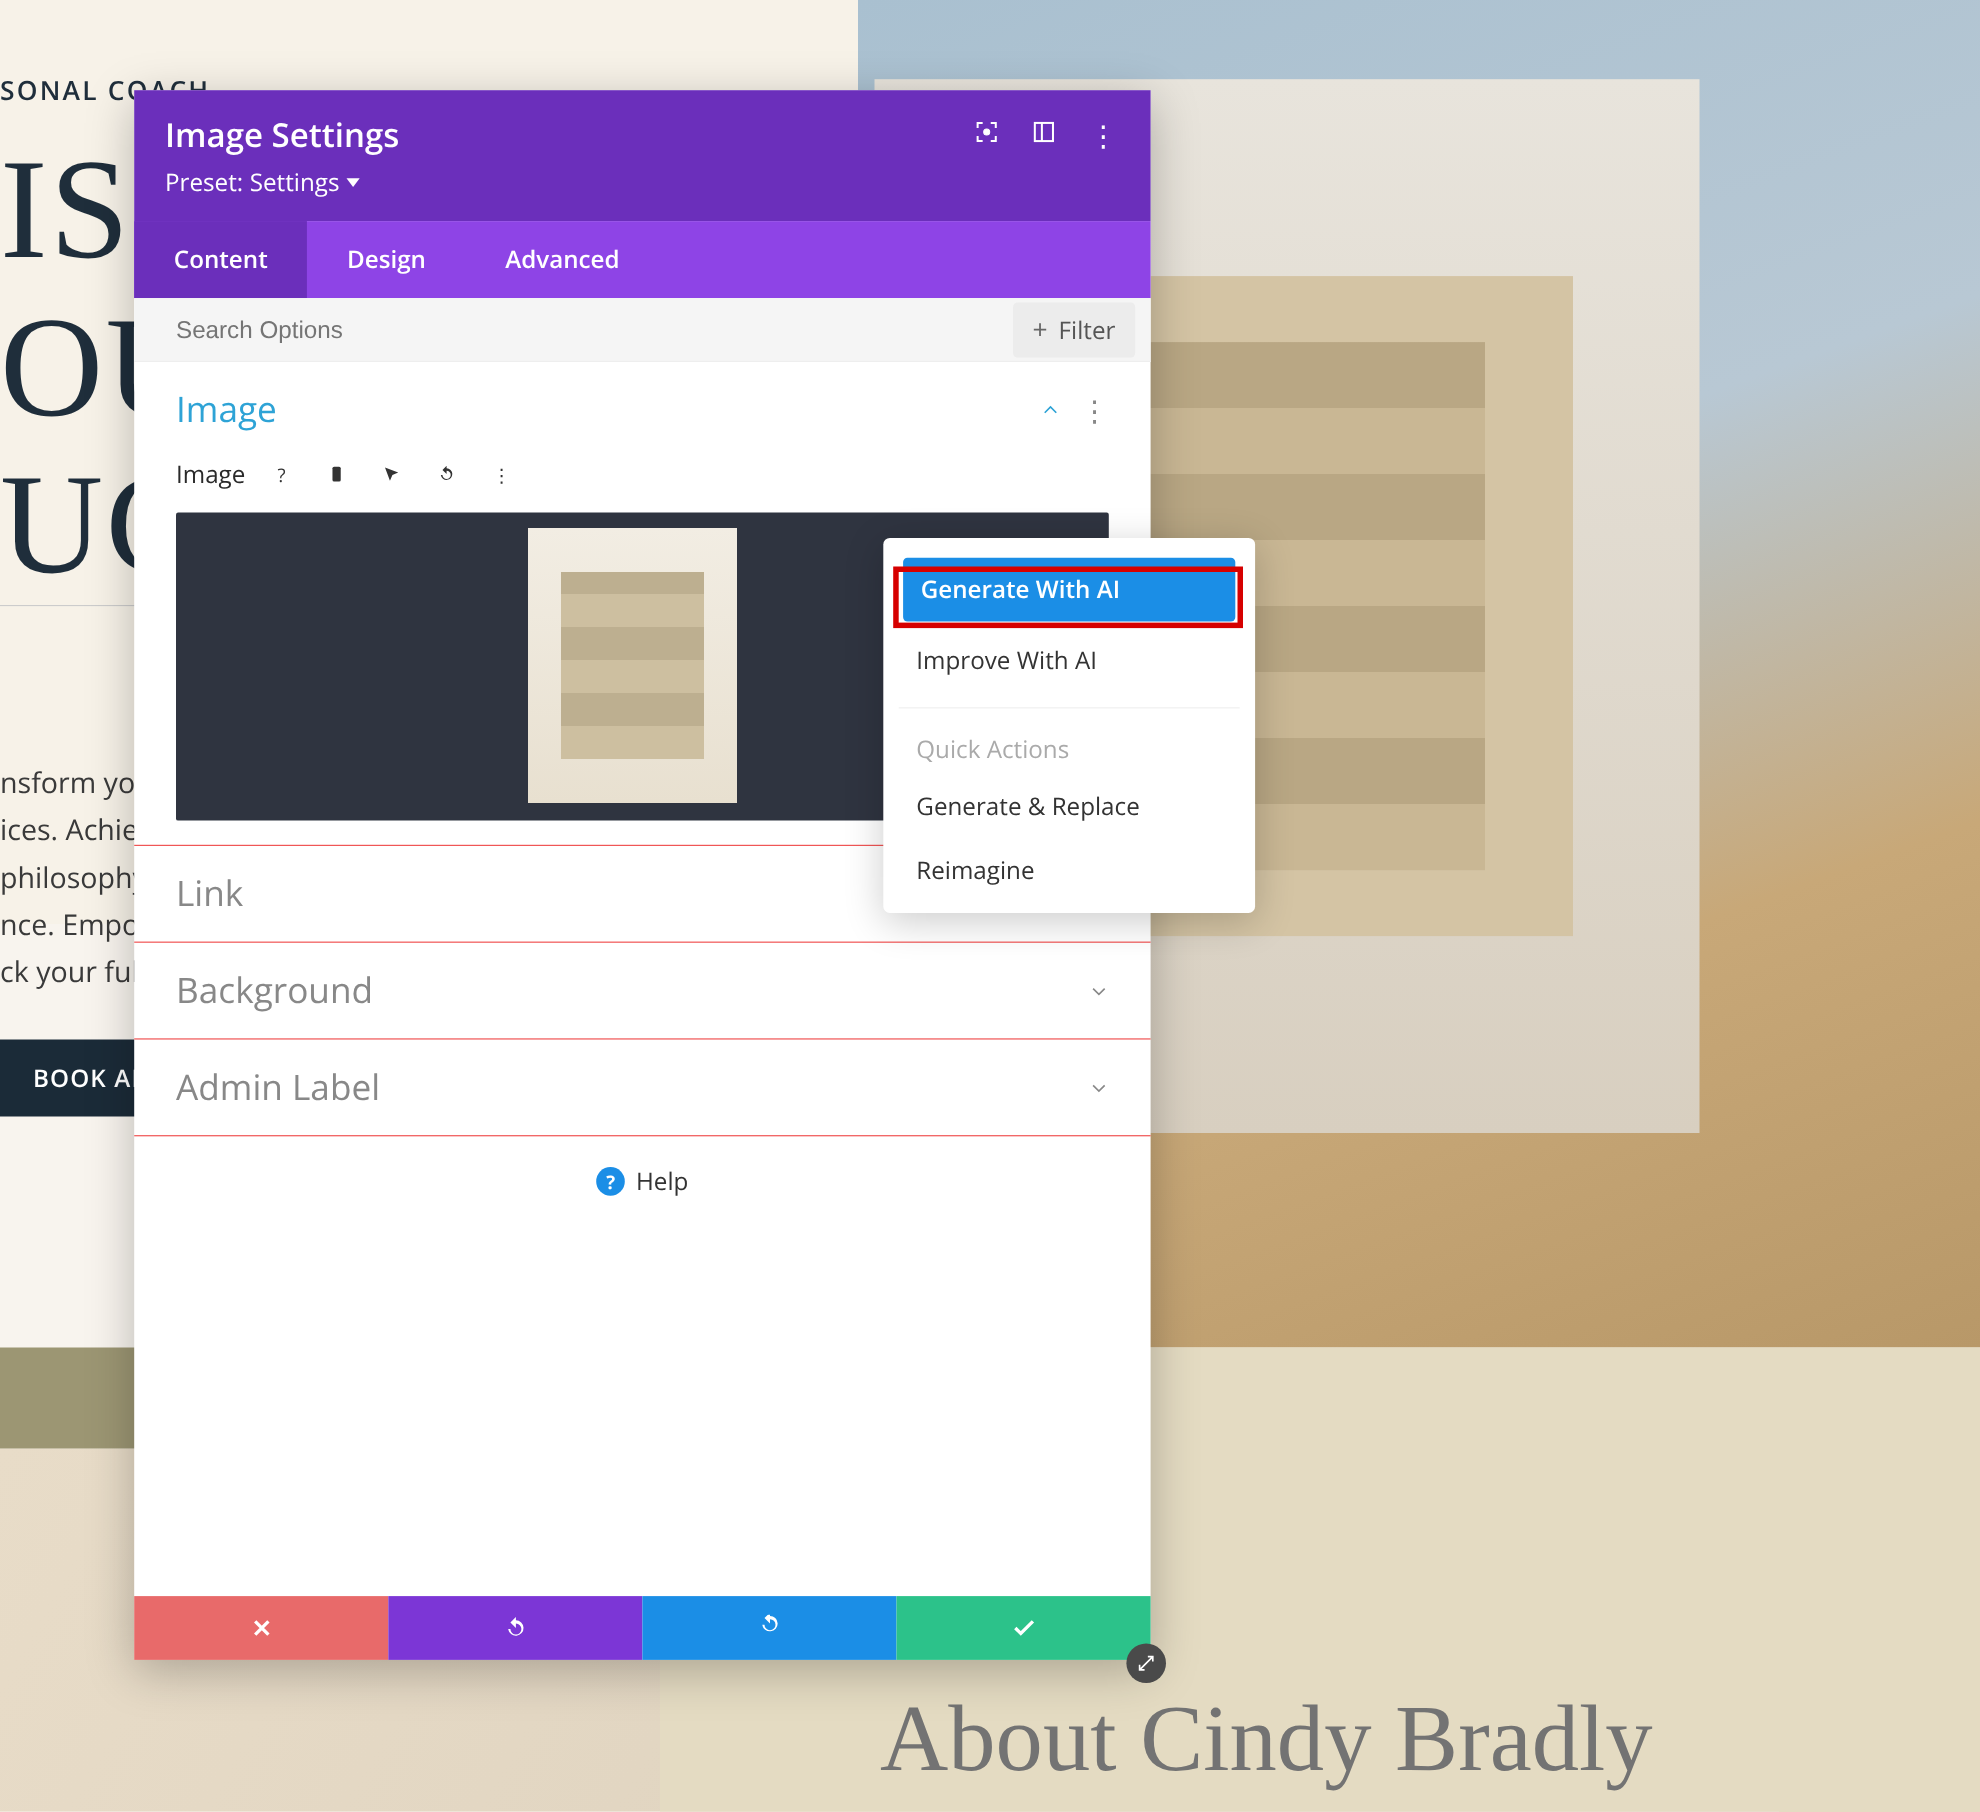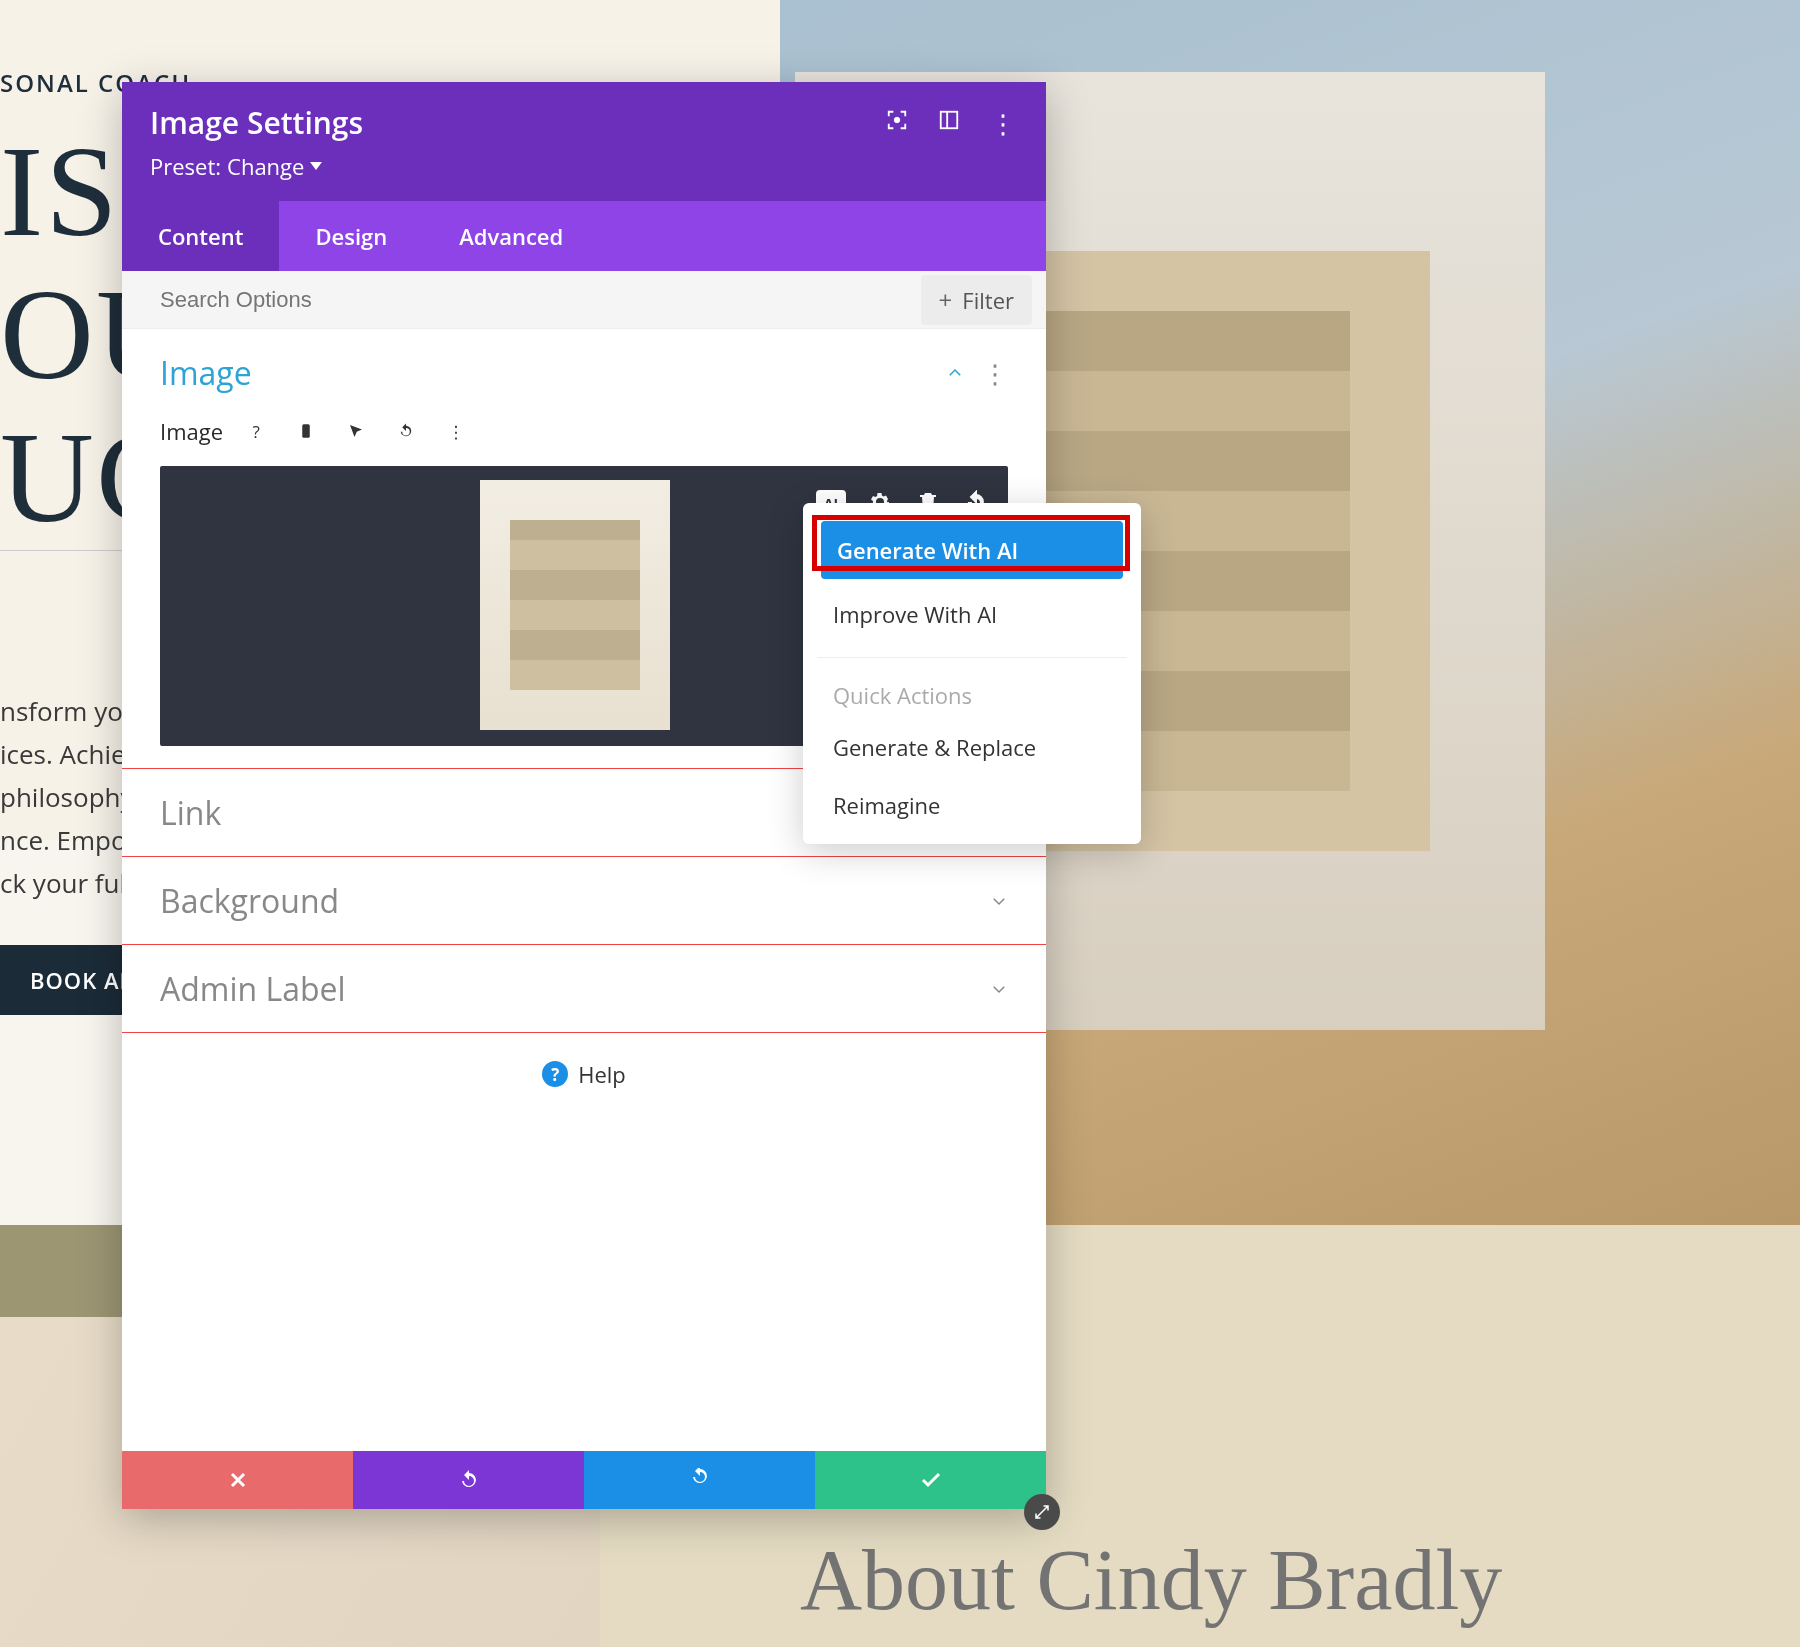--- a/index.html
+++ b/index.html
@@ -203,21 +203,21 @@
 }
 .pa-icon { width:26px;height:26px; cursor:pointer; }
 .pa-icon.ai-box { background:#fff; color:#2f3440; border-radius:4px; display:flex; align-items:center; justify-content:center; font-weight:700; font-size:14px; width:30px; height:26px;}
 .pa-icon svg { width:24px;height:24px; stroke:#fff; fill:none; stroke-width:2;}
 .pa-icon.trash svg { fill:#fff; stroke:none;}
 .pa-icon.gear svg { fill:#fff; stroke:none;}
 
 
 .flyout {
   position:absolute;
-  left: 803px; top: 503px;
+  left: 803px; top: 489px;
   width: 338px;
   background:#fff;
   box-shadow: 0 8px 36px rgba(0,0,0,0.2);
   border-radius:6px;
   padding: 18px 14px 10px;
   z-index: 50;
 }
 .flyout-highlight {
   position:absolute;
   left: 812px; top: 515px;
@@ -317,21 +317,21 @@
           <svg class="hicon" viewBox="0 0 24 24">
               <rect x="3" y="3" width="18" height="18" fill="none" stroke="#fff" stroke-width="2"></rect>
               <line x1="10" y1="3" x2="10" y2="21" stroke="#fff" stroke-width="2"></line>
             </svg>
         </span>
         <span class="vdots" style="color:#fff">⋮</span>
       </div>
     </div>
     <div class="preset-line">
       <span>Preset:</span>
-      <span>Change</span>
+      <span>Settings</span>
       <span class="caret-down"></span>
     </div>
   </div>
 
   <div class="tabs">
     <div class="tab active">Content</div>
     <div class="tab">Design</div>
     <div class="tab">Advanced</div>
   </div>
 

